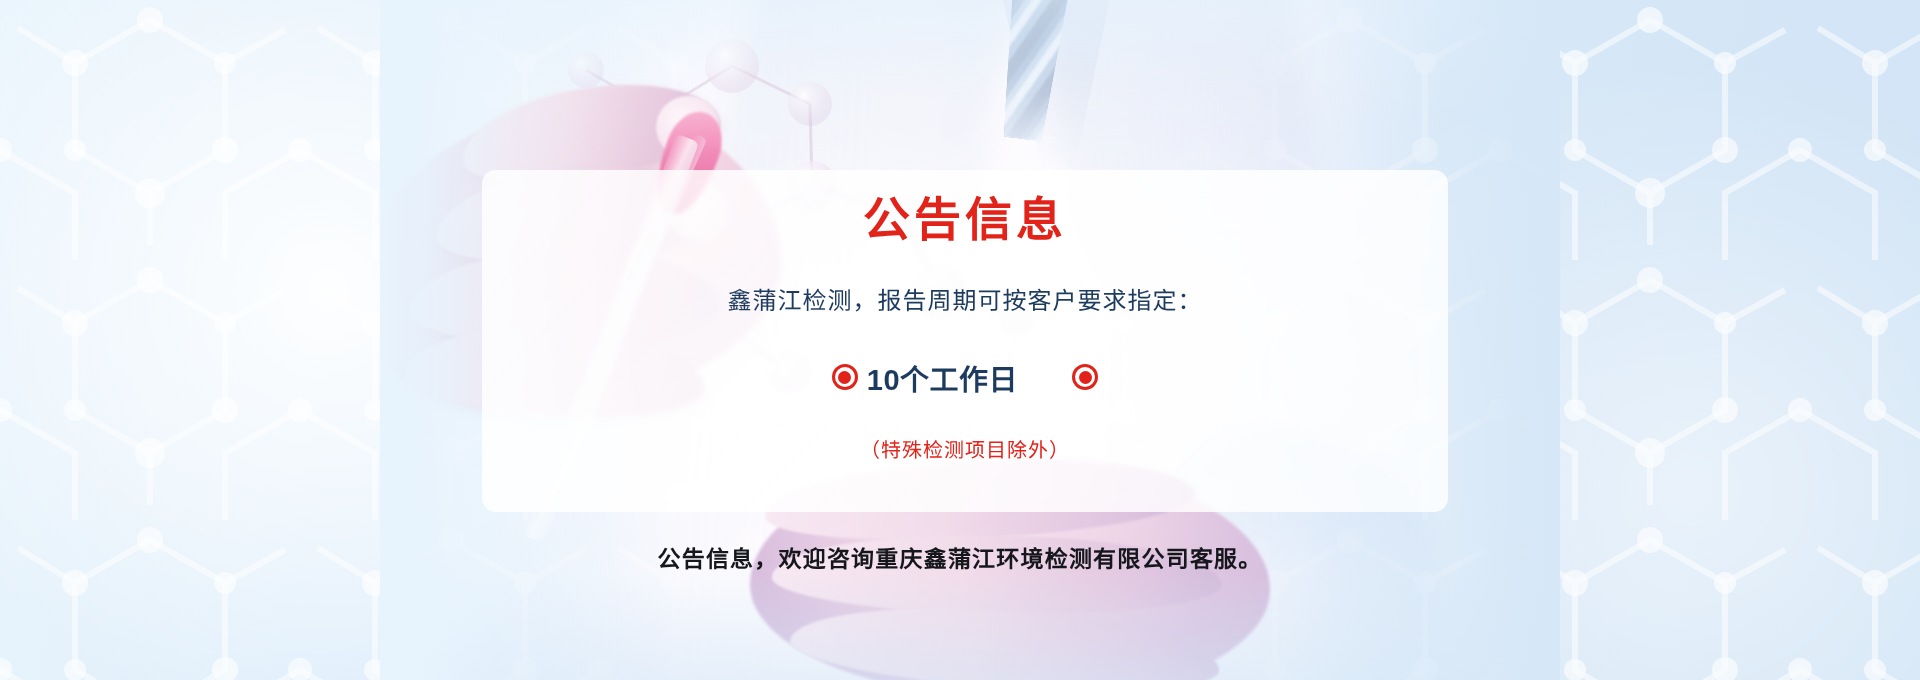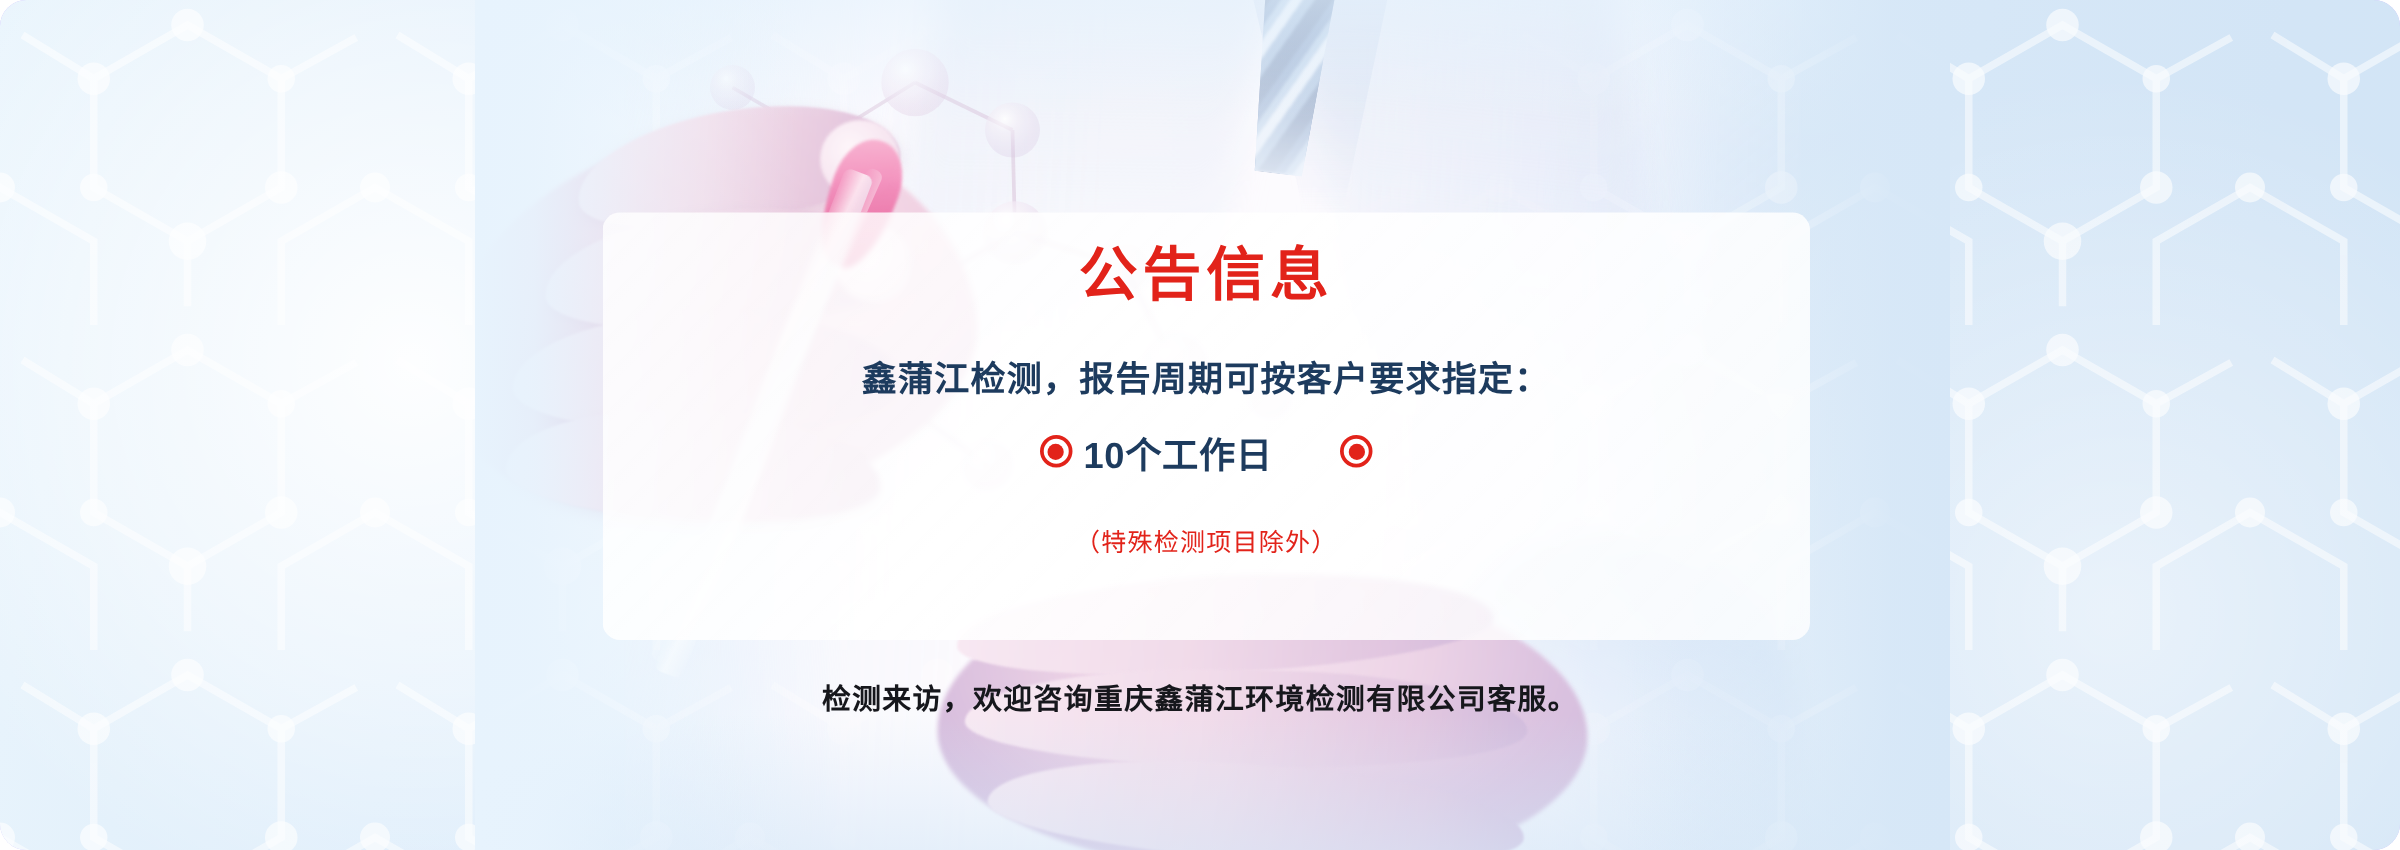--- a/index.html
+++ b/index.html
@@ -9,21 +9,20 @@
     overflow:hidden;
     font-family:"Liberation Sans","DejaVu Sans",sans-serif;
   }
 
   
   .banner{
     position:relative;
     width:1920px; height:680px;
     overflow:hidden;
     background:#c4b5fd;
-    border-radius:21px;
   }
 
   
   .bg-base{
     position:absolute; inset:0;
     background:
       linear-gradient(100deg,
         #eaf5fd 0%,
         #e4f1fb 10%,
         #dfeefb 20%,
@@ -266,28 +265,28 @@
     font-size:47px;
     font-weight:bold;
     letter-spacing:4px;
     color:#e2231a;
     line-height:1.18;
     text-shadow:0 1px 0 rgba(255,255,255,.6);
   }
 
   .subtitle{
     margin-top:34px;
-    font-size:28px;
-    font-weight:bold;
+    font-size:24px;
+    font-weight:normal;
     letter-spacing:1px;
     color:#1d3b5e;
   }
 
   .options{
-    margin-top:19px;
+    margin-top:40px;
     display:flex;
     align-items:center;
     gap:54px;
   }
   .option{
     display:flex;
     align-items:center;
     gap:9px;
   }
   .radio-icon{
@@ -472,15 +471,15 @@
             </span>
         </div>
 
       </div>
 
       <div class="note">（特殊检测项目除外）</div>
 
     </div>
   </div>
 
-  <div class="footer-text">检测来访，欢迎咨询重庆鑫蒲江环境检测有限公司客服。</div>
+  <div class="footer-text">公告信息，欢迎咨询重庆鑫蒲江环境检测有限公司客服。</div>
 
 </div>
 
 </body></html>

